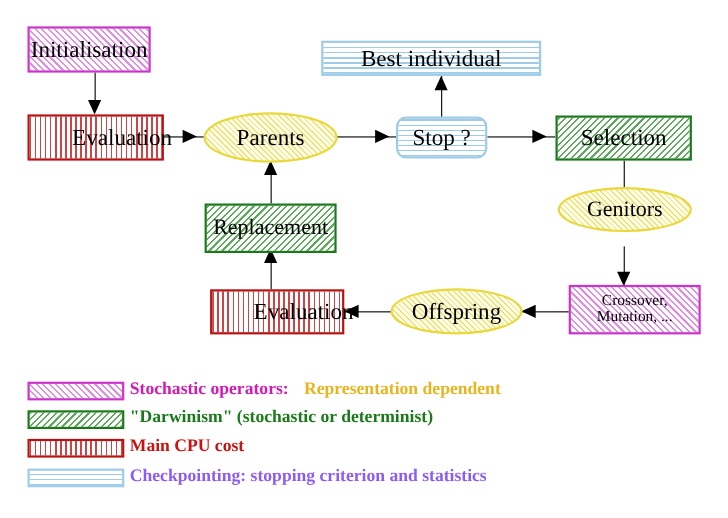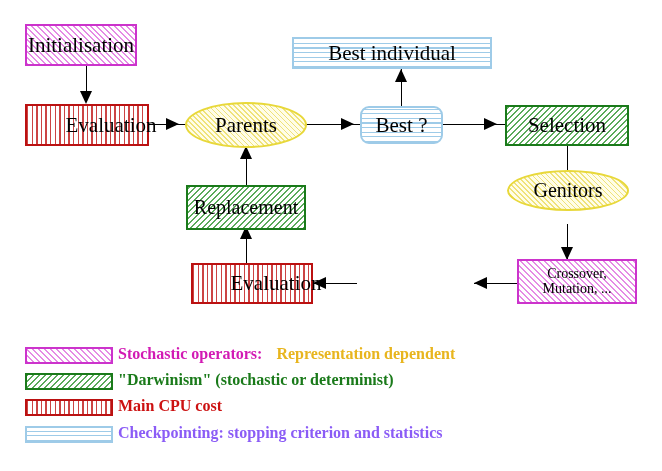--- a/index.html
+++ b/index.html
@@ -183,36 +183,39 @@
 
   <div class="node fill-yellow ellipse" style="left:185px; top:102px; width:122px; height:46px; font-size:21px;">
     <span>Parents</span>
   </div>
 
   <div class="node fill-blue" style="left:292px; top:37px; width:200px; height:32px; font-size:21px;">
     <span>Best individual</span>
   </div>
 
   <div class="node fill-blue rounded" style="left:360px; top:106px; width:83px; height:38px; font-size:21px;">
-    <span>Best ?</span>
+    <span>Stop ?</span>
   </div>
 
   <div class="node fill-green" style="left:505px; top:105px; width:124px; height:41px; font-size:21px;">
     <span>Selection</span>
   </div>
 
   <div class="node fill-yellow ellipse" style="left:507px; top:170px; width:122px; height:41px; font-size:20px;">
     <span>Genitors</span>
   </div>
 
   <div class="node fill-magenta" style="left:517px; top:259px; width:120px; height:45px; font-size:14px;">
     <span>Crossover,
 Mutation, ...</span>
   </div>
 
+  <div class="node fill-yellow ellipse" style="left:355px; top:262px; width:120px; height:42px; font-size:21px;">
+    <span>Offspring</span>
+  </div>
 
   <div class="node fill-red" style="left:191px; top:263px; width:122px; height:41px; font-size:21px;">
     <span>Evaluation</span>
   </div>
 
   <div class="node fill-green" style="left:186px; top:185px; width:120px; height:45px; font-size:20px;">
     <span>Replacement</span>
   </div>
 
 

